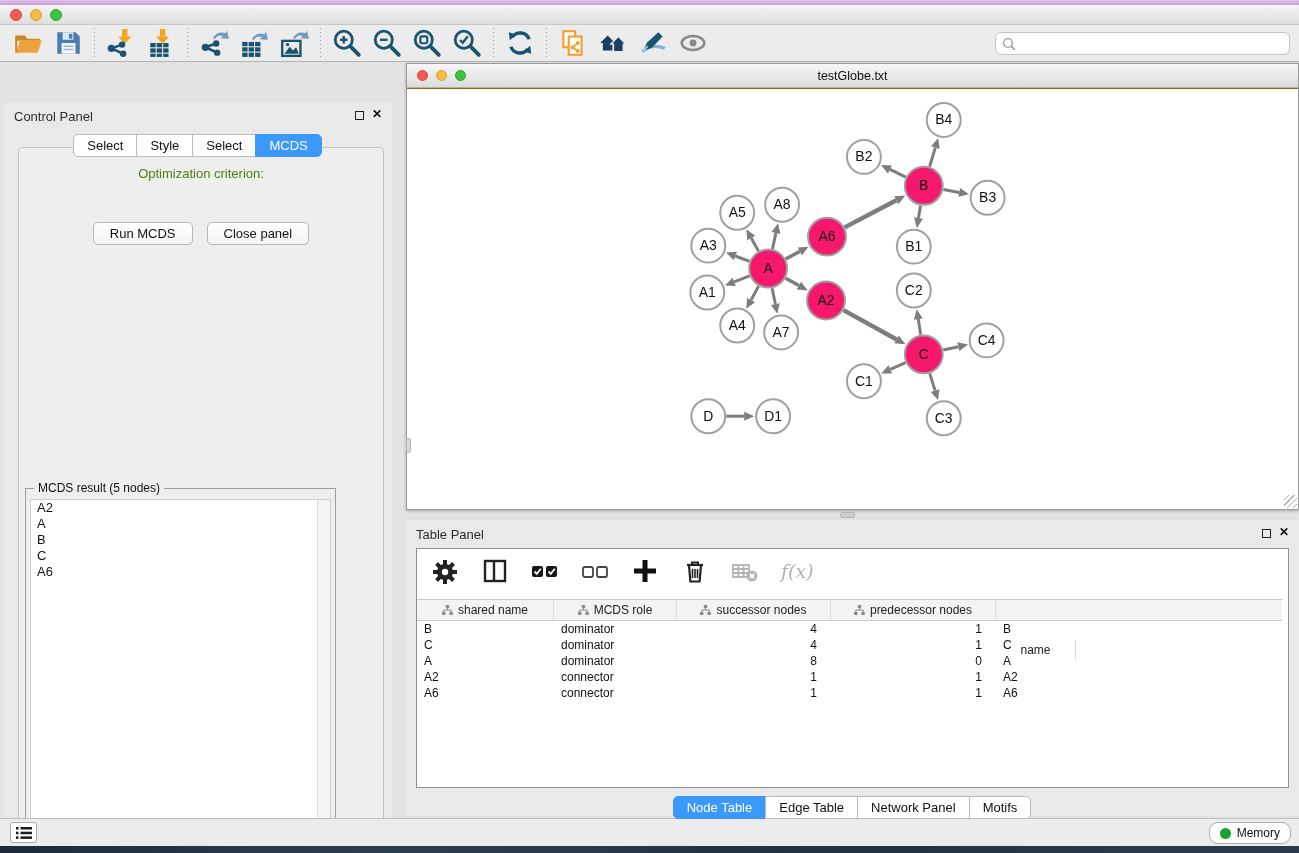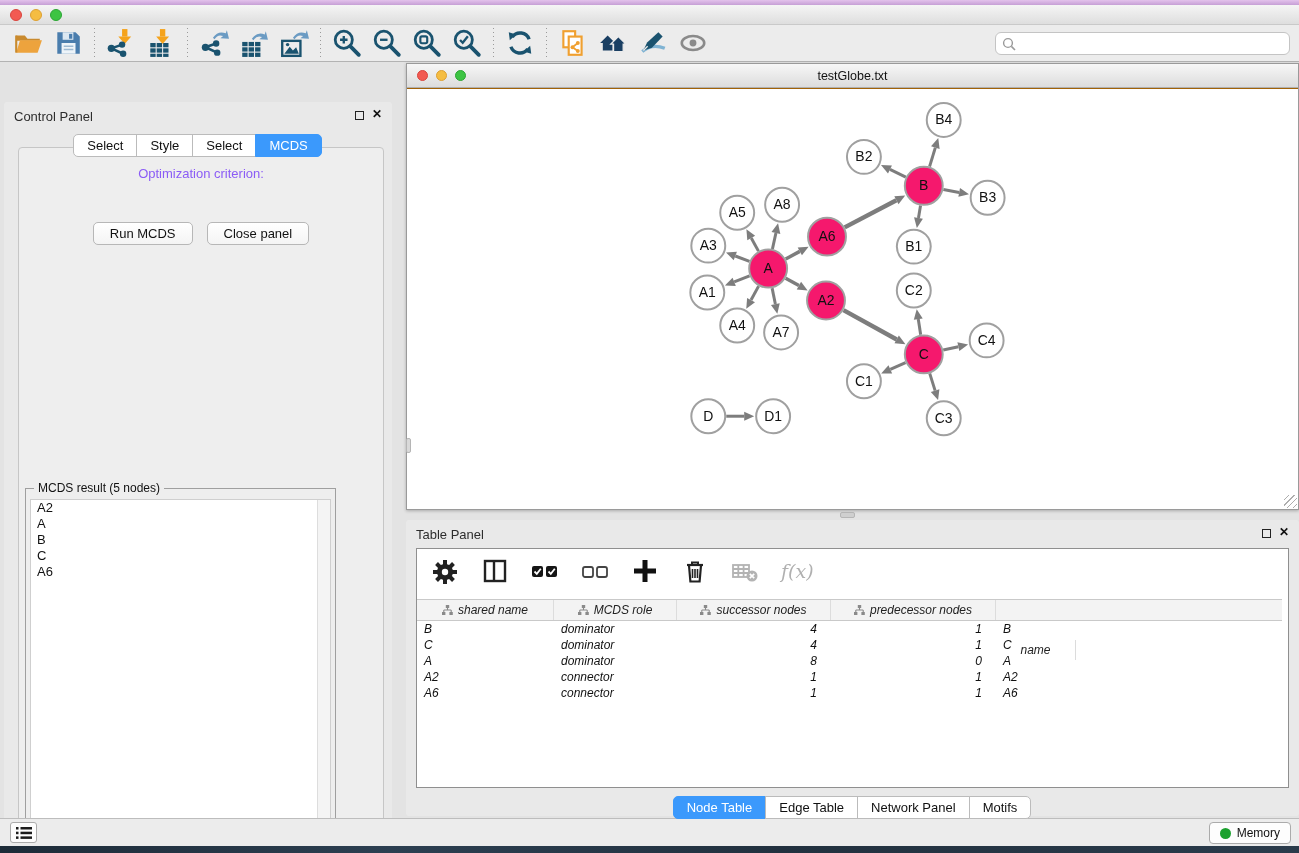--- a/index.html
+++ b/index.html
@@ -50,21 +50,21 @@
 
   .seg-row { display:flex; justify-content:center; margin-top:6px; position:relative; z-index:2; }
   .seg-tab { border:1px solid #bbb; background:#fff; color:#111; font-size:13px;
     padding:3px 13px; margin-left:-1px; cursor:default; white-space:nowrap; }
   .seg-tab:first-child { border-radius:5px 0 0 5px; }
   .seg-tab:last-child { border-radius:0 5px 5px 0; }
   .seg-tab.active { background:#3b99fc; border-color:#3b99fc; color:#fff; }
 
   .cp-pane { position:absolute; left:14px; top:45px; width:366px; height:688px;
     background:#eeeeee; border:1px solid #c6c6c6; border-radius:4px; }
-  .opt-label { text-align:center; margin-top:18px; font-size:13px; color:#8b5cf6; }
+  .opt-label { text-align:center; margin-top:18px; font-size:13px; color:#4d7c0f; }
   .dropdown { position:absolute; left:28px; top:40px; width:312px; height:23px;
     background:#fff; border:1px solid #b5b5b5; border-radius:4px;
     display:flex; align-items:center; }
   .dropdown-value { flex:1; font-size:13px; color:#111; padding-left:8px;
     white-space:nowrap; overflow:hidden; }
   .dropdown-stepper { width:19px; height:23px; margin-right:-1px;
     background:linear-gradient(#6fb1fb,#3f8df7); border-radius:0 4px 4px 0;
     display:flex; flex-direction:column; align-items:center; justify-content:center; gap:1px; }
   .arr-up { width:0; height:0; border-left:4px solid transparent; border-right:4px solid transparent;
     border-bottom:5px solid #fff; }
@@ -105,39 +105,39 @@
 
   
   .table-panel { position:absolute; left:406px; top:458px; width:893px; height:296px;
     background:#e9e9e9; border-radius:3px; }
   .table-white { position:absolute; left:10px; top:28px; width:873px; height:240px;
     background:#fff; border:1px solid #8f8f8f; }
   .tt-row { display:flex; align-items:center; height:44px; padding-left:14px; gap:22px; }
   .tt-icon { width:28px; height:28px; flex:none; }
   .fx-label { font-family:"DejaVu Serif", serif; font-style:italic;
     font-size:19px; color:#b0b0b0; }
-  .data-table { position:absolute; left:0; top:50px; right:6px;font-style:italic; }
+  .data-table { position:absolute; left:0; top:50px; right:6px; }
   .t-header { display:flex; height:22px; background:#f3f3f3;
     border-top:1px solid #c9c9c9; border-bottom:1px solid #c9c9c9; }
   .th { display:flex; align-items:center; justify-content:center; gap:5px;
     font-size:12px; color:#222; border-right:1px solid #dcdcdc; height:100%; }
   .t-row { display:flex; height:16px; align-items:center; }
   .td { font-size:12px; color:#111; overflow:hidden; white-space:nowrap; }
   .td.left { padding-left:7px; text-align:left; }
   .td.right { padding-right:14px; text-align:right; }
 
   .bottom-tabs { position:absolute; left:0; top:270px; width:100%;
     display:flex; justify-content:center; }
 
   
   .list-btn { position:absolute; left:10px; top:3px; width:27px; height:21px;
     background:#fdfdfd; border:1px solid #ababab; border-radius:3px;
     display:flex; align-items:center; justify-content:center; }
   .memory-btn { position:absolute; right:8px; top:3px; height:22px;
-    background:#fdfdfd; border:1px solid #ababab; border-radius:4px;
+    background:#fdfdfd; border:1px solid #ababab; border-radius:9px;
     display:flex; align-items:center; gap:6px; padding:0 10px; }
   .mem-dot { width:11px; height:11px; border-radius:50%; background:#1ba12e; }
   .memory-btn span { font-size:12px; color:#111; }
 </style>
 </head>
 <body>
 
 <div class="screen">
 
   <div class="desktop-top"></div>

